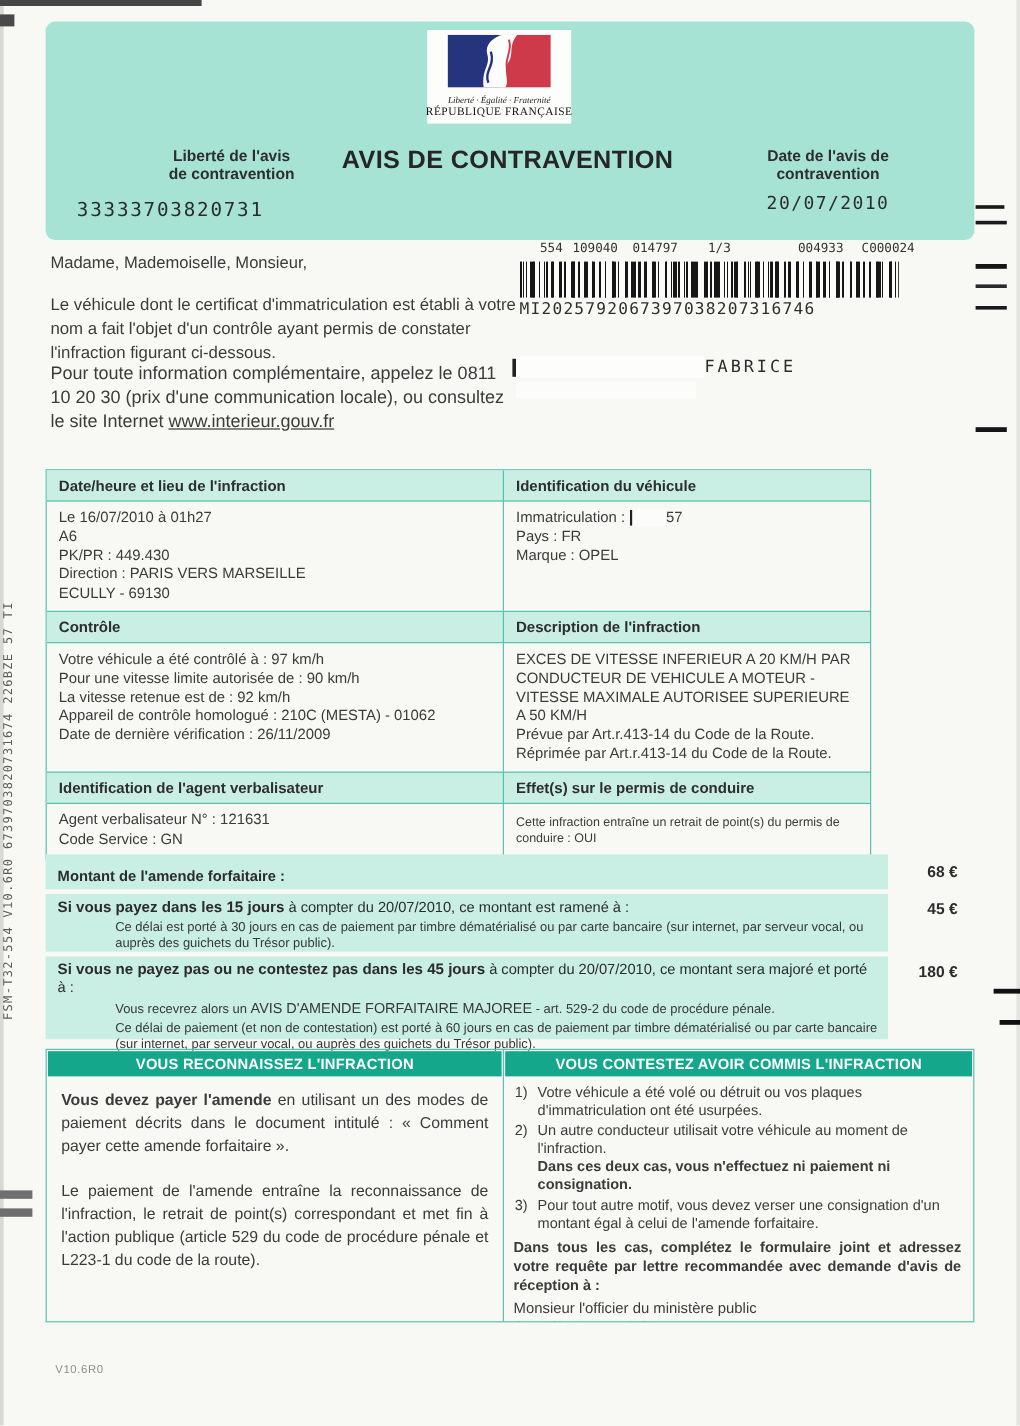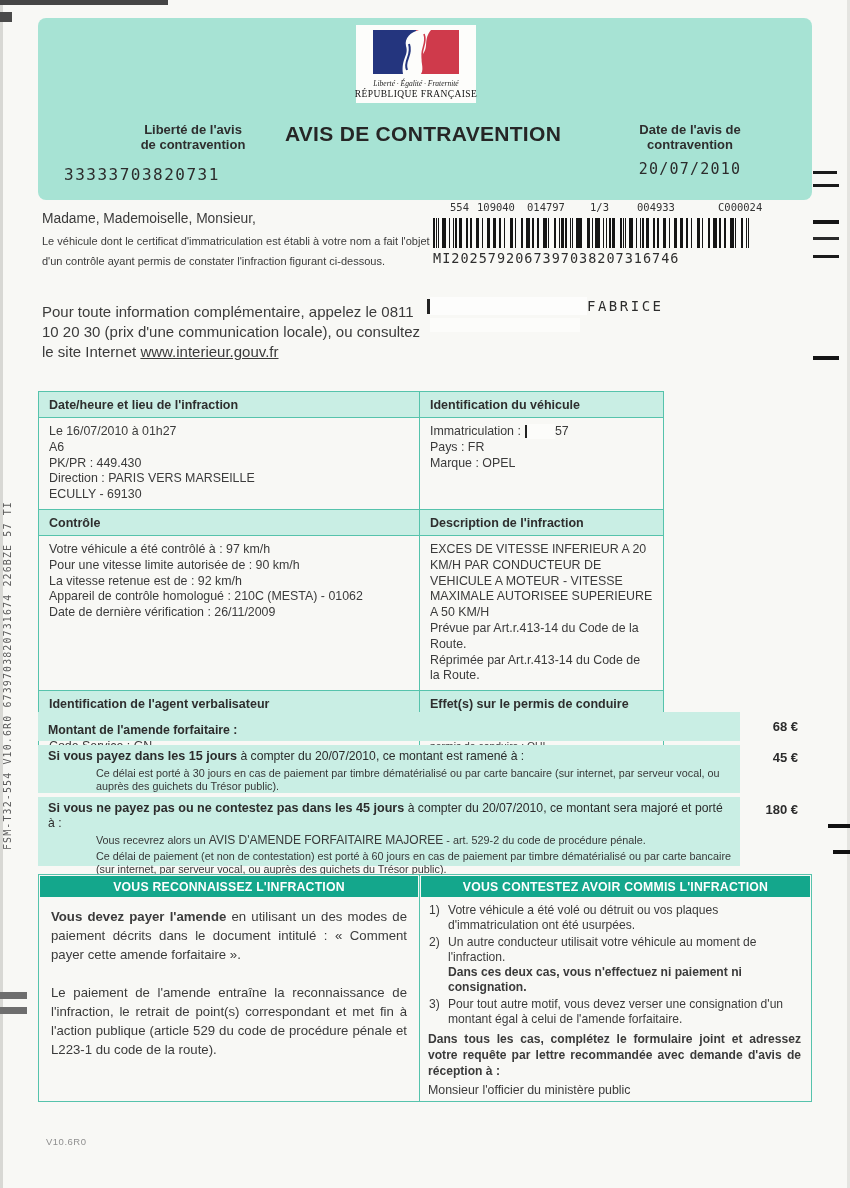--- a/index.html
+++ b/index.html
@@ -48,41 +48,41 @@
   .logo-republic{font-family:"Liberation Serif",serif;font-size:9.5px;color:#111;letter-spacing:.4px;white-space:nowrap;}
   .hdr-label{font-weight:bold;font-size:13px;line-height:15px;text-align:center;white-space:pre-line;color:#2e2e2e;}
   .hdr-label-left{left:30px;top:104px;width:250px;}
   .hdr-number{left:26px;top:147px;font-size:16px;letter-spacing:1.5px;color:#2c2c2c;}
   .hdr-title{left:200px;top:104px;width:370px;text-align:center;font-weight:bold;font-size:21px;letter-spacing:.3px;color:#262626;}
   .hdr-label-right{left:552px;top:104px;width:200px;}
   .hdr-date{left:577px;top:142px;width:150px;text-align:center;font-size:15px;letter-spacing:1.2px;color:#2c2c2c;}
 
   
   .salutation{left:42px;top:211px;font-size:13.8px;}
-  .intro-body{left:42px;top:231px;width:398px;font-size:11px;line-height:20px;}
+  .intro-body{left:42px;top:243px;width:398px;font-size:14px;line-height:20px;}
   .intro-info{left:42px;top:302px;width:385px;font-size:15px;line-height:20px;}
   .link{text-decoration:underline;}
 
   
   .bc-field{top:201px;font-size:10.5px;color:#333;}
   .bc-bars{left:433px;top:218px;width:316px;height:30px;background-color:#fbfbf9;
     background-image:
       repeating-linear-gradient(90deg,#161616 0 2px,transparent 2px 5px,#161616 5px 6px,transparent 6px 11px),
       repeating-linear-gradient(90deg,transparent 0 3px,#161616 3px 4px,transparent 4px 9px,#161616 9px 12px,transparent 12px 17px);}
   .bc-number{left:433px;top:250px;font-size:13.5px;letter-spacing:1px;color:#2e2e2e;}
 
   
   .recipient{left:427px;top:297px;display:flex;align-items:center;}
   .redact-stub{width:3px;height:15px;background:#222;}
   .redact-box{width:157px;height:18px;background:#fdfdfc;}
   .recipient-name{font-size:14px;letter-spacing:2.5px;color:#2c2c2c;}
   .redact-line2{left:430px;top:318px;width:150px;height:14px;background:#fcfcfa;}
 
   
-  .main-table{left:38px;top:391px;width:626px;border:1px solid var(--teal-border);}
+  .main-table{left:38px;top:391px;width:688px;border:1px solid var(--teal-border);}
   .t-section{display:grid;grid-template-columns:381px 1fr;}
   .t-th{background:var(--teal-light);font-weight:bold;font-size:12.5px;color:#2e2e2e;
     padding:6px 10px 5px;border-bottom:1px solid var(--teal-border);}
   .t-section + .t-section .t-th{border-top:1px solid var(--teal-border);}
   .t-td{padding:6px 10px;font-size:12.4px;line-height:15.8px;}
   .t-left{border-right:1px solid var(--teal-border);}
   .td-b1{min-height:84px;}
   .td-b2{min-height:104px;}
   .td-b3{min-height:46px;}
   .immat-row{display:flex;align-items:center;gap:0;}
@@ -170,21 +170,21 @@
   </div>
 
   <div class="abs salutation">Madame, Mademoiselle, Monsieur,</div>
   <div class="abs intro-body">Le véhicule dont le certificat d'immatriculation est établi à votre nom a fait l'objet d'un contrôle ayant permis de constater l'infraction figurant ci-dessous.</div>
   <div class="abs intro-info"><span>Pour toute information complémentaire, appelez le 0811 10 20 30 (prix d'une communication locale), ou consultez le site Internet </span><span class="link">www.interieur.gouv.fr</span></div>
 
   <div class="abs bc-field mono" style="left:422px;margin-left:28px;">554</div>
   <div class="abs bc-field mono" style="left:477px;">109040</div>
   <div class="abs bc-field mono" style="left:527px;">014797</div>
   <div class="abs bc-field mono" style="left:590px;">1/3</div>
-  <div class="abs bc-field mono" style="left:637px;text-align:center;">004933</div>
+  <div class="abs bc-field mono" style="left:665px;text-align:center;">004933</div>
   <div class="abs bc-field mono" style="left:718px;">C000024</div>
   <div class="abs bc-bars"></div>
   <div class="abs bc-number mono">MI2025792067397038207316746</div>
 
   <div class="abs recipient">
     <span class="redact-stub"></span>
     <span class="redact-box"></span>
     <span class="recipient-name mono">FABRICE</span>
   </div>
   <div class="abs redact-line2"></div>

